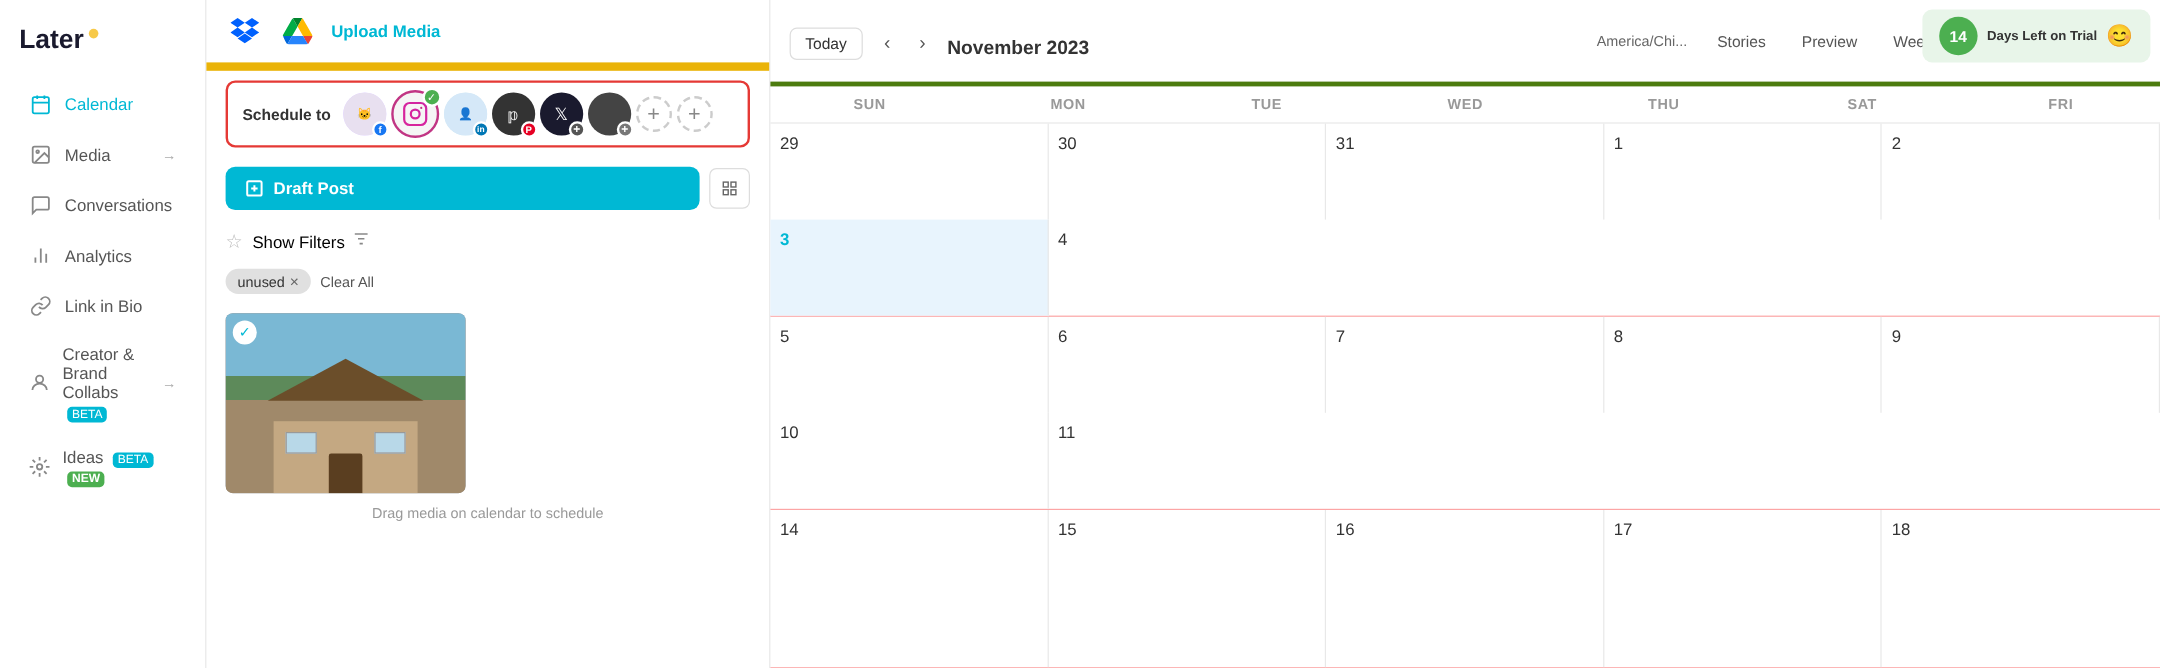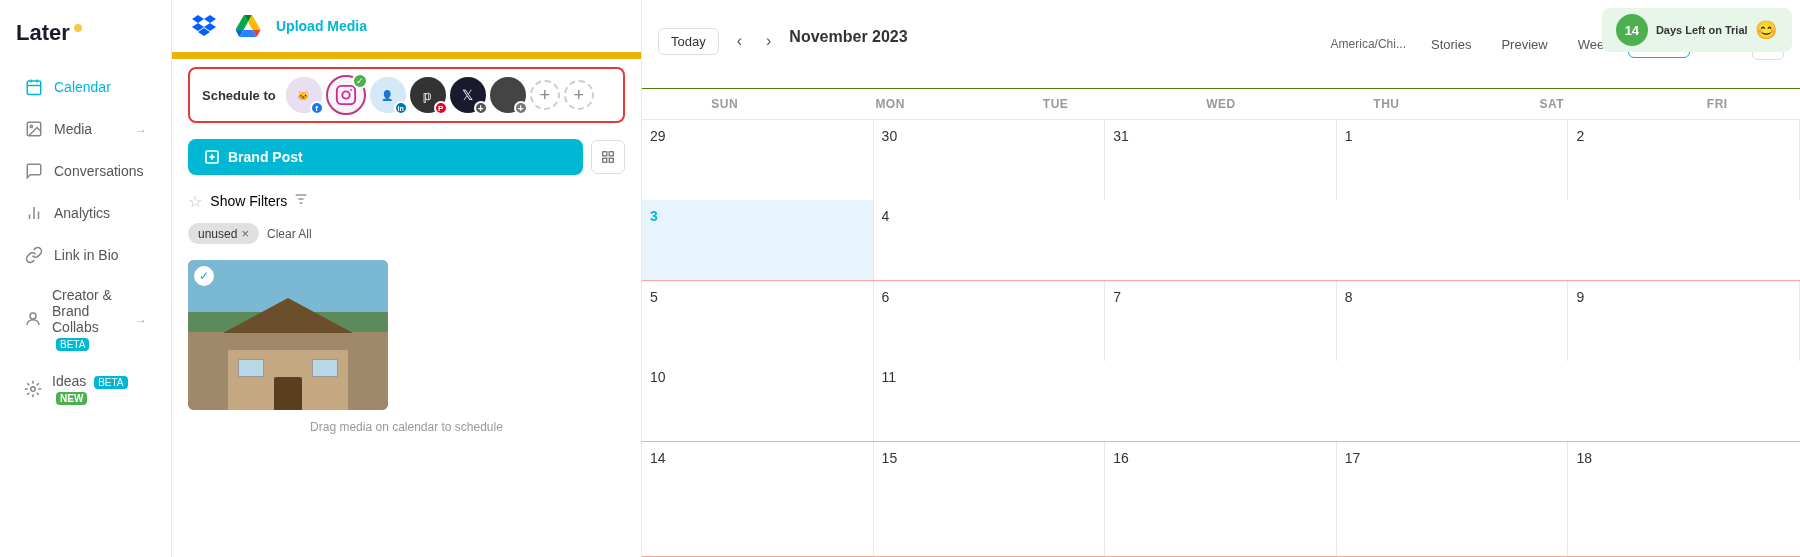--- a/index.html
+++ b/index.html
@@ -277,25 +277,25 @@
       font-weight: 700;
       font-size: 13px;
     }
     .trial-text {
       line-height: 1.3;
     }
 
     
     .cal-header {
       display: flex;
-      align-items: flex-start;
-      padding: 28px 16px;
+      align-items: flex-end;
+      padding: 18px 16px;
       gap: 12px;
       position: relative;
-      border-bottom: 1px solid #4d7c0f;
+      border-bottom: 4px solid #4d7c0f;
     }
     .today-btn {
       border: 1px solid #ddd;
       border-radius: 6px;
       padding: 5px 12px;
       font-size: 13px;
       cursor: pointer;
       color: #333;
       font-weight: 500;
       background: #fff;
@@ -587,21 +587,21 @@
     </div>
   </div>
 
   <div class="create-post-row">
     <button class="create-post-btn">
       <svg width="16" height="16" viewBox="0 0 24 24" fill="none" stroke="#fff" stroke-width="2.5">
           <rect x="3" y="3" width="18" height="18" rx="2"></rect>
           <line x1="12" y1="8" x2="12" y2="16"></line>
           <line x1="8" y1="12" x2="16" y2="12"></line>
         </svg>
-      <span>Brand Post</span>
+      <span>Draft Post</span>
     </button>
     <div class="grid-btn">
       <svg width="14" height="14" viewBox="0 0 24 24" fill="none" stroke="#666" stroke-width="2">
           <rect x="3" y="3" width="7" height="7"></rect>
           <rect x="14" y="3" width="7" height="7"></rect>
           <rect x="3" y="14" width="7" height="7"></rect>
           <rect x="14" y="14" width="7" height="7"></rect>
         </svg>
     </div>
   </div>

